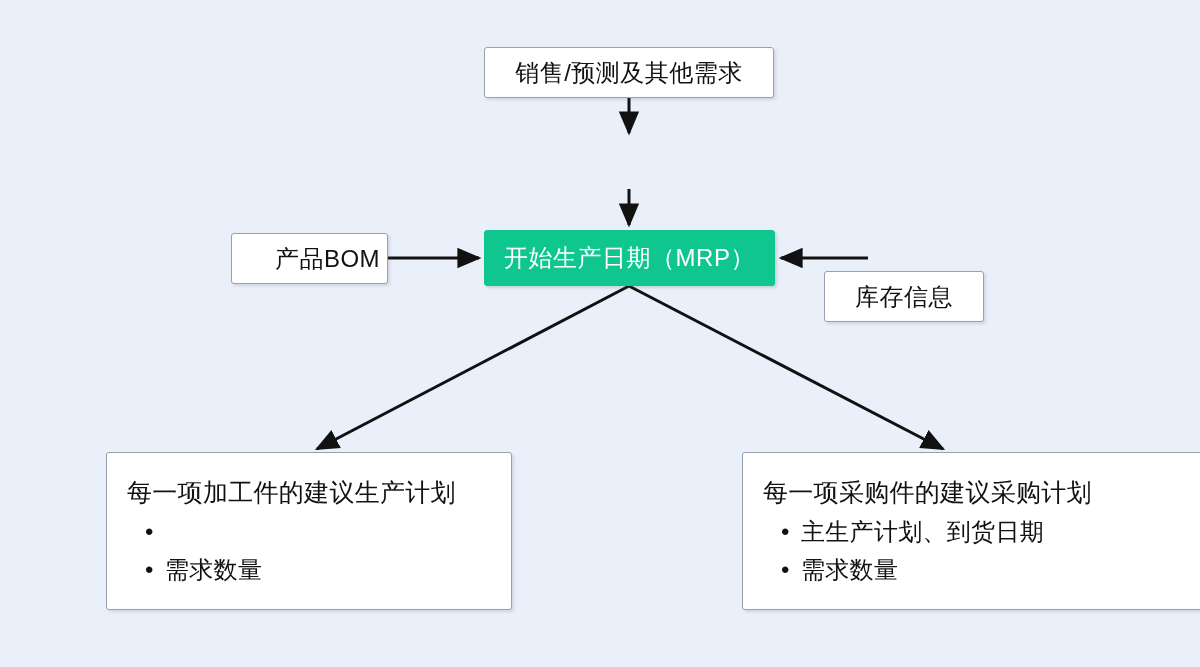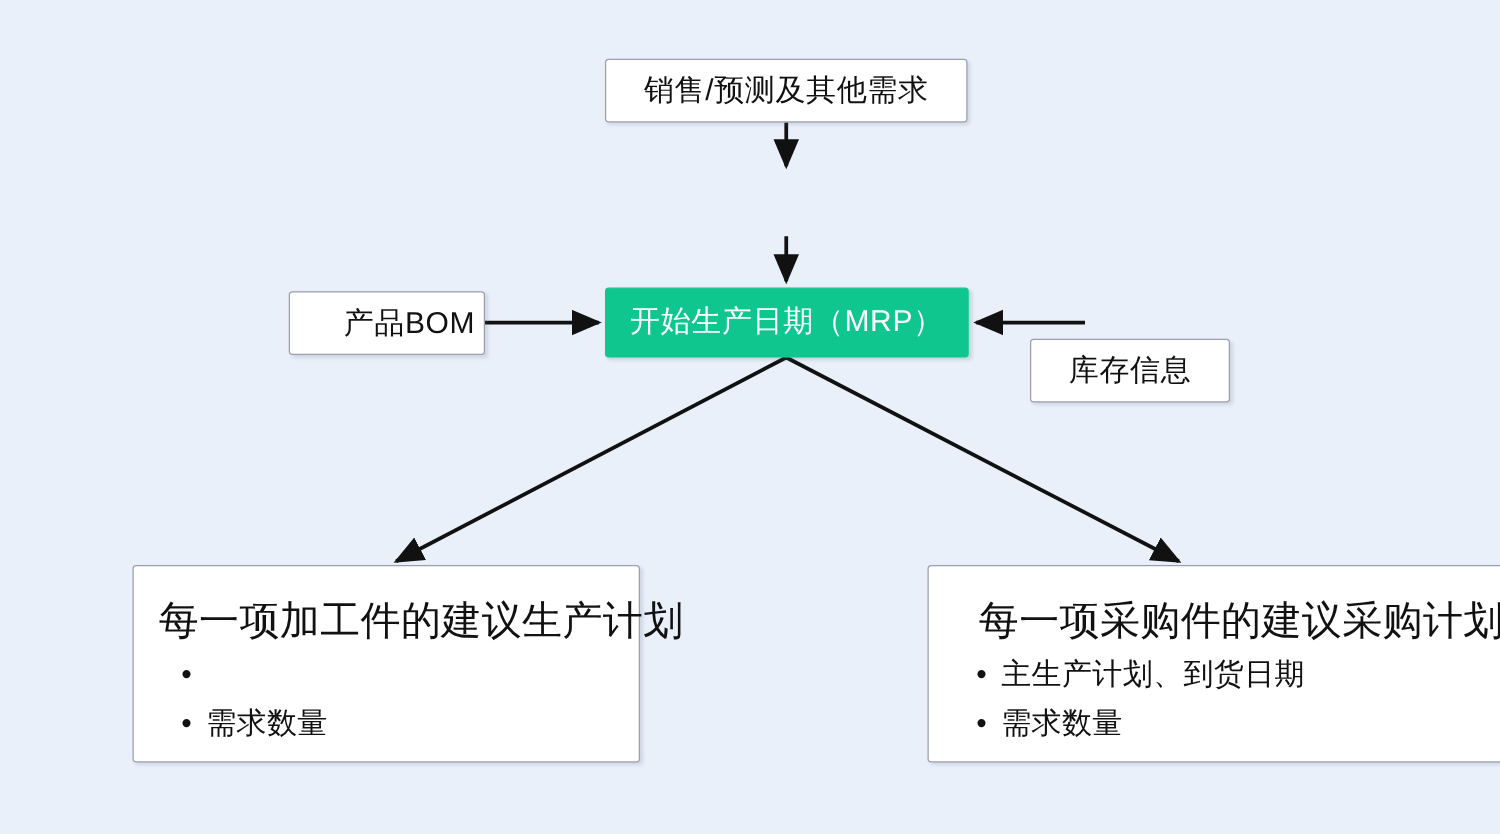--- a/index.html
+++ b/index.html
@@ -63,23 +63,23 @@
   #node-prod     { left: 106px; top: 452px; width: 406px; height: 158px; }
   #node-purch    { left: 742px; top: 452px; width: 482px; height: 158px; }
 
   .outcome {
     display: block;
     padding: 24px 20px 18px 20px;
     align-items: stretch;
     justify-content: flex-start;
   }
   .outcome .heading {
-    font-size: 32px;
+    font-size: 25px;
     line-height: 1.2;
-    text-align: right;
+    text-align: left;
     white-space: nowrap;
     color: #111111;
     letter-spacing: 0.3px;
   }
   .outcome ul {
     list-style: none;
     margin: 6px 0 0 0;
     padding: 0 0 0 18px;
   }
   .outcome ul li {

